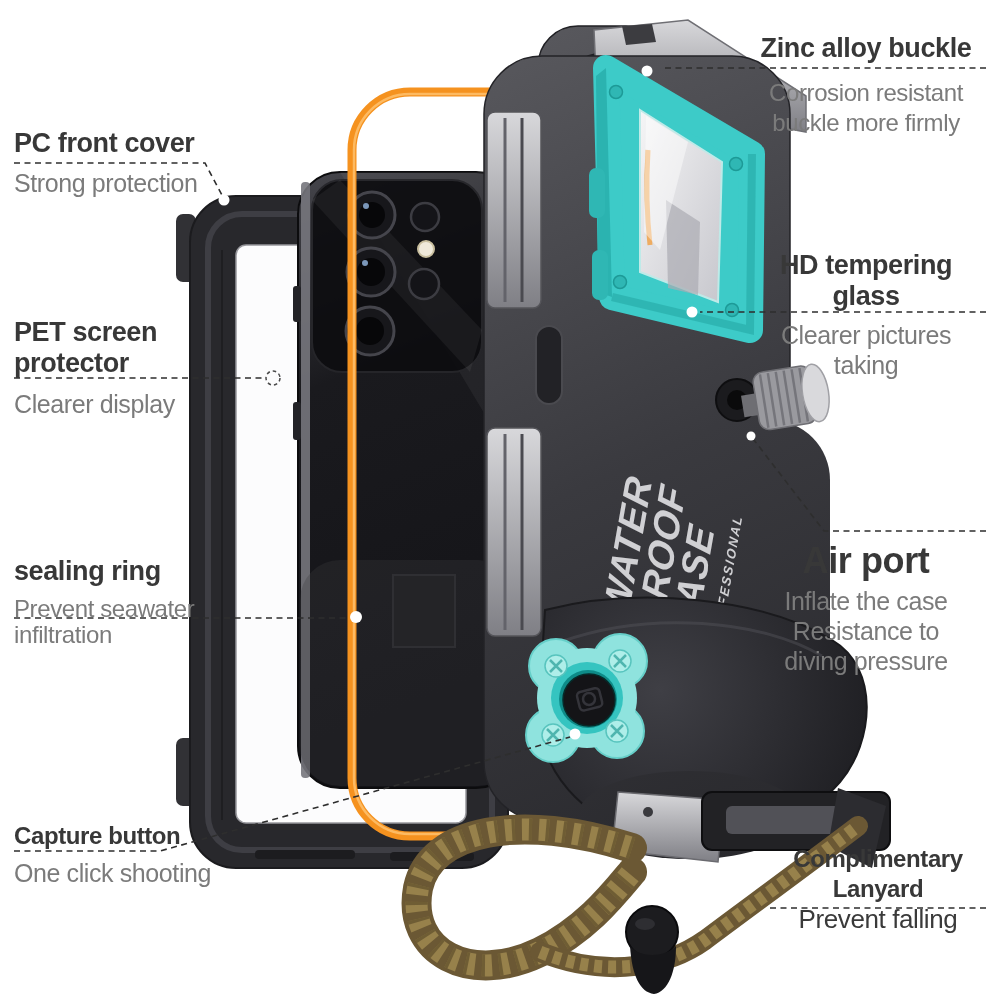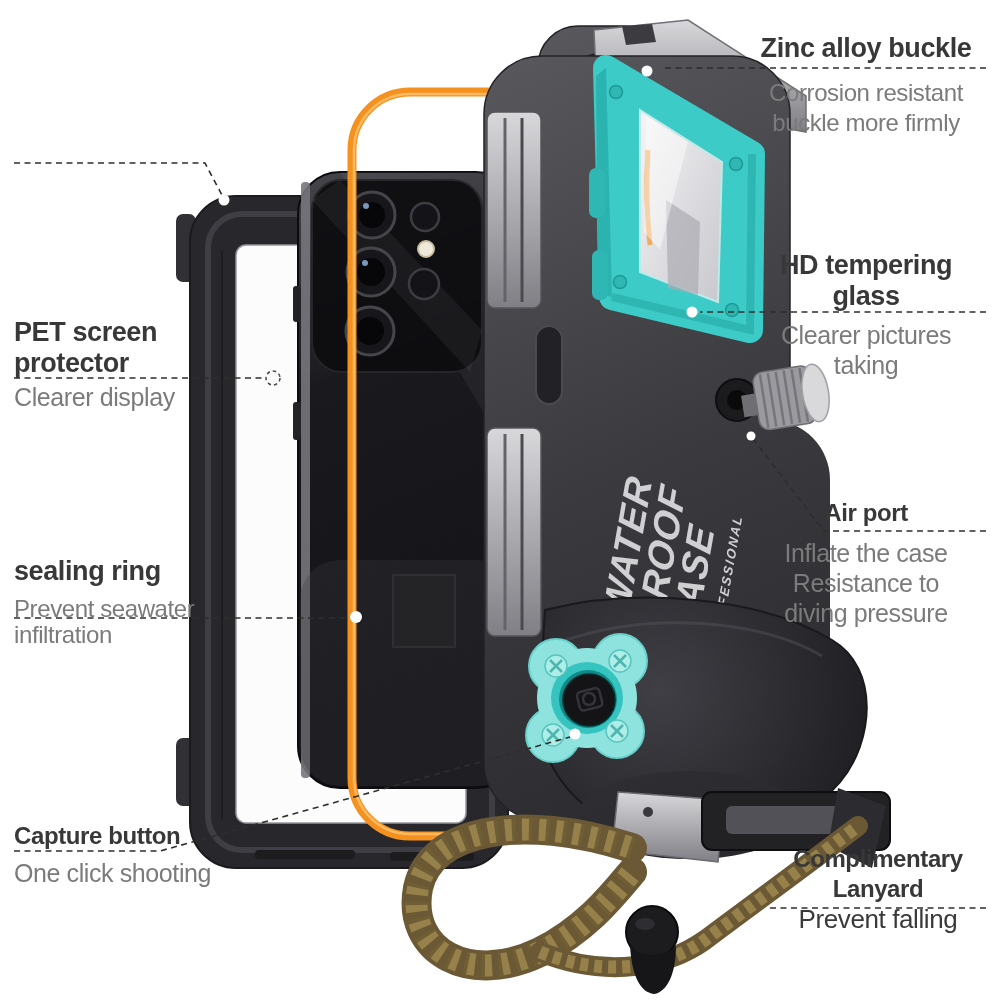--- a/index.html
+++ b/index.html
@@ -11,21 +11,21 @@
   html,body{width:1000px;height:1000px;background:var(--bg);overflow:hidden;}
   body{font-family:"Liberation Sans","DejaVu Sans",sans-serif;position:relative;}
   .stage{position:absolute;inset:0;width:1000px;height:1000px;}
   svg.art{position:absolute;left:0;top:0;}
   .callout{position:absolute;letter-spacing:-0.4px;}
   .callout.left{text-align:left;}
   .callout.right{text-align:center;}
   .callout .t{font-weight:700;color:var(--title-color);}
   .callout .d{font-weight:400;color:var(--subtitle-color);}
   .fs27{font-size:27px;line-height:31px;}
-  .fs28{font-size:24px;line-height:32px;}
+  .fs28{font-size:36px;line-height:32px;margin-top:48px;}
   .fs25{font-size:25px;line-height:30px;}
   .fs24{font-size:24px;line-height:30px;}
   .fs20{font-size:24px;line-height:26px;}
   .fs26{font-size:26px;line-height:30px;}
   .d.dark{color:var(--subtitle-dark);}
   .teal-fill{fill:var(--accent-teal);}
   .teal-stroke{stroke:var(--accent-teal);}
   .orange-stroke{stroke:var(--accent-orange);}
   .plate-fill{fill:var(--accent-teal-light);}
 </style>
@@ -236,25 +236,29 @@
   <g fill="#ffffff" stroke="none">
     <circle cx="224" cy="200" r="5.5"></circle>
     <circle cx="356" cy="617" r="6"></circle>
     <circle cx="575" cy="734" r="5.5"></circle>
     <circle cx="647" cy="71" r="5.5"></circle>
     <circle cx="692" cy="312" r="5.5"></circle>
     <circle cx="751" cy="436" r="4.5"></circle>
   </g>
 </svg>
 
+  <div class="callout left" style="left:14px;top:128px;width:260px">
+    <div class="t fs27">PC front cover</div>
+    <div class="d fs25" style="margin-top:9px">Strong protection</div>
+  </div>
 
   <div class="callout left" style="left:14px;top:317px;width:260px">
     <div class="t fs27">PET screen</div>
     <div class="t fs27">protector</div>
-    <div class="d fs25" style="margin-top:3px">Clearer display</div>
+    <div class="d fs25" style="margin-top:10px">Clearer display</div>
   </div>
 
   <div class="callout left" style="left:14px;top:556px;width:260px">
     <div class="t fs27">sealing ring</div>
     <div class="d fs20" style="margin-t op:9px;margin-top:9px">Prevent seawater</div>
     <div class="d fs20">infiltration</div>
   </div>
 
   <div class="callout left" style="left:14px;top:821px;width:260px">
     <div class="t fs24">Capture button</div>

